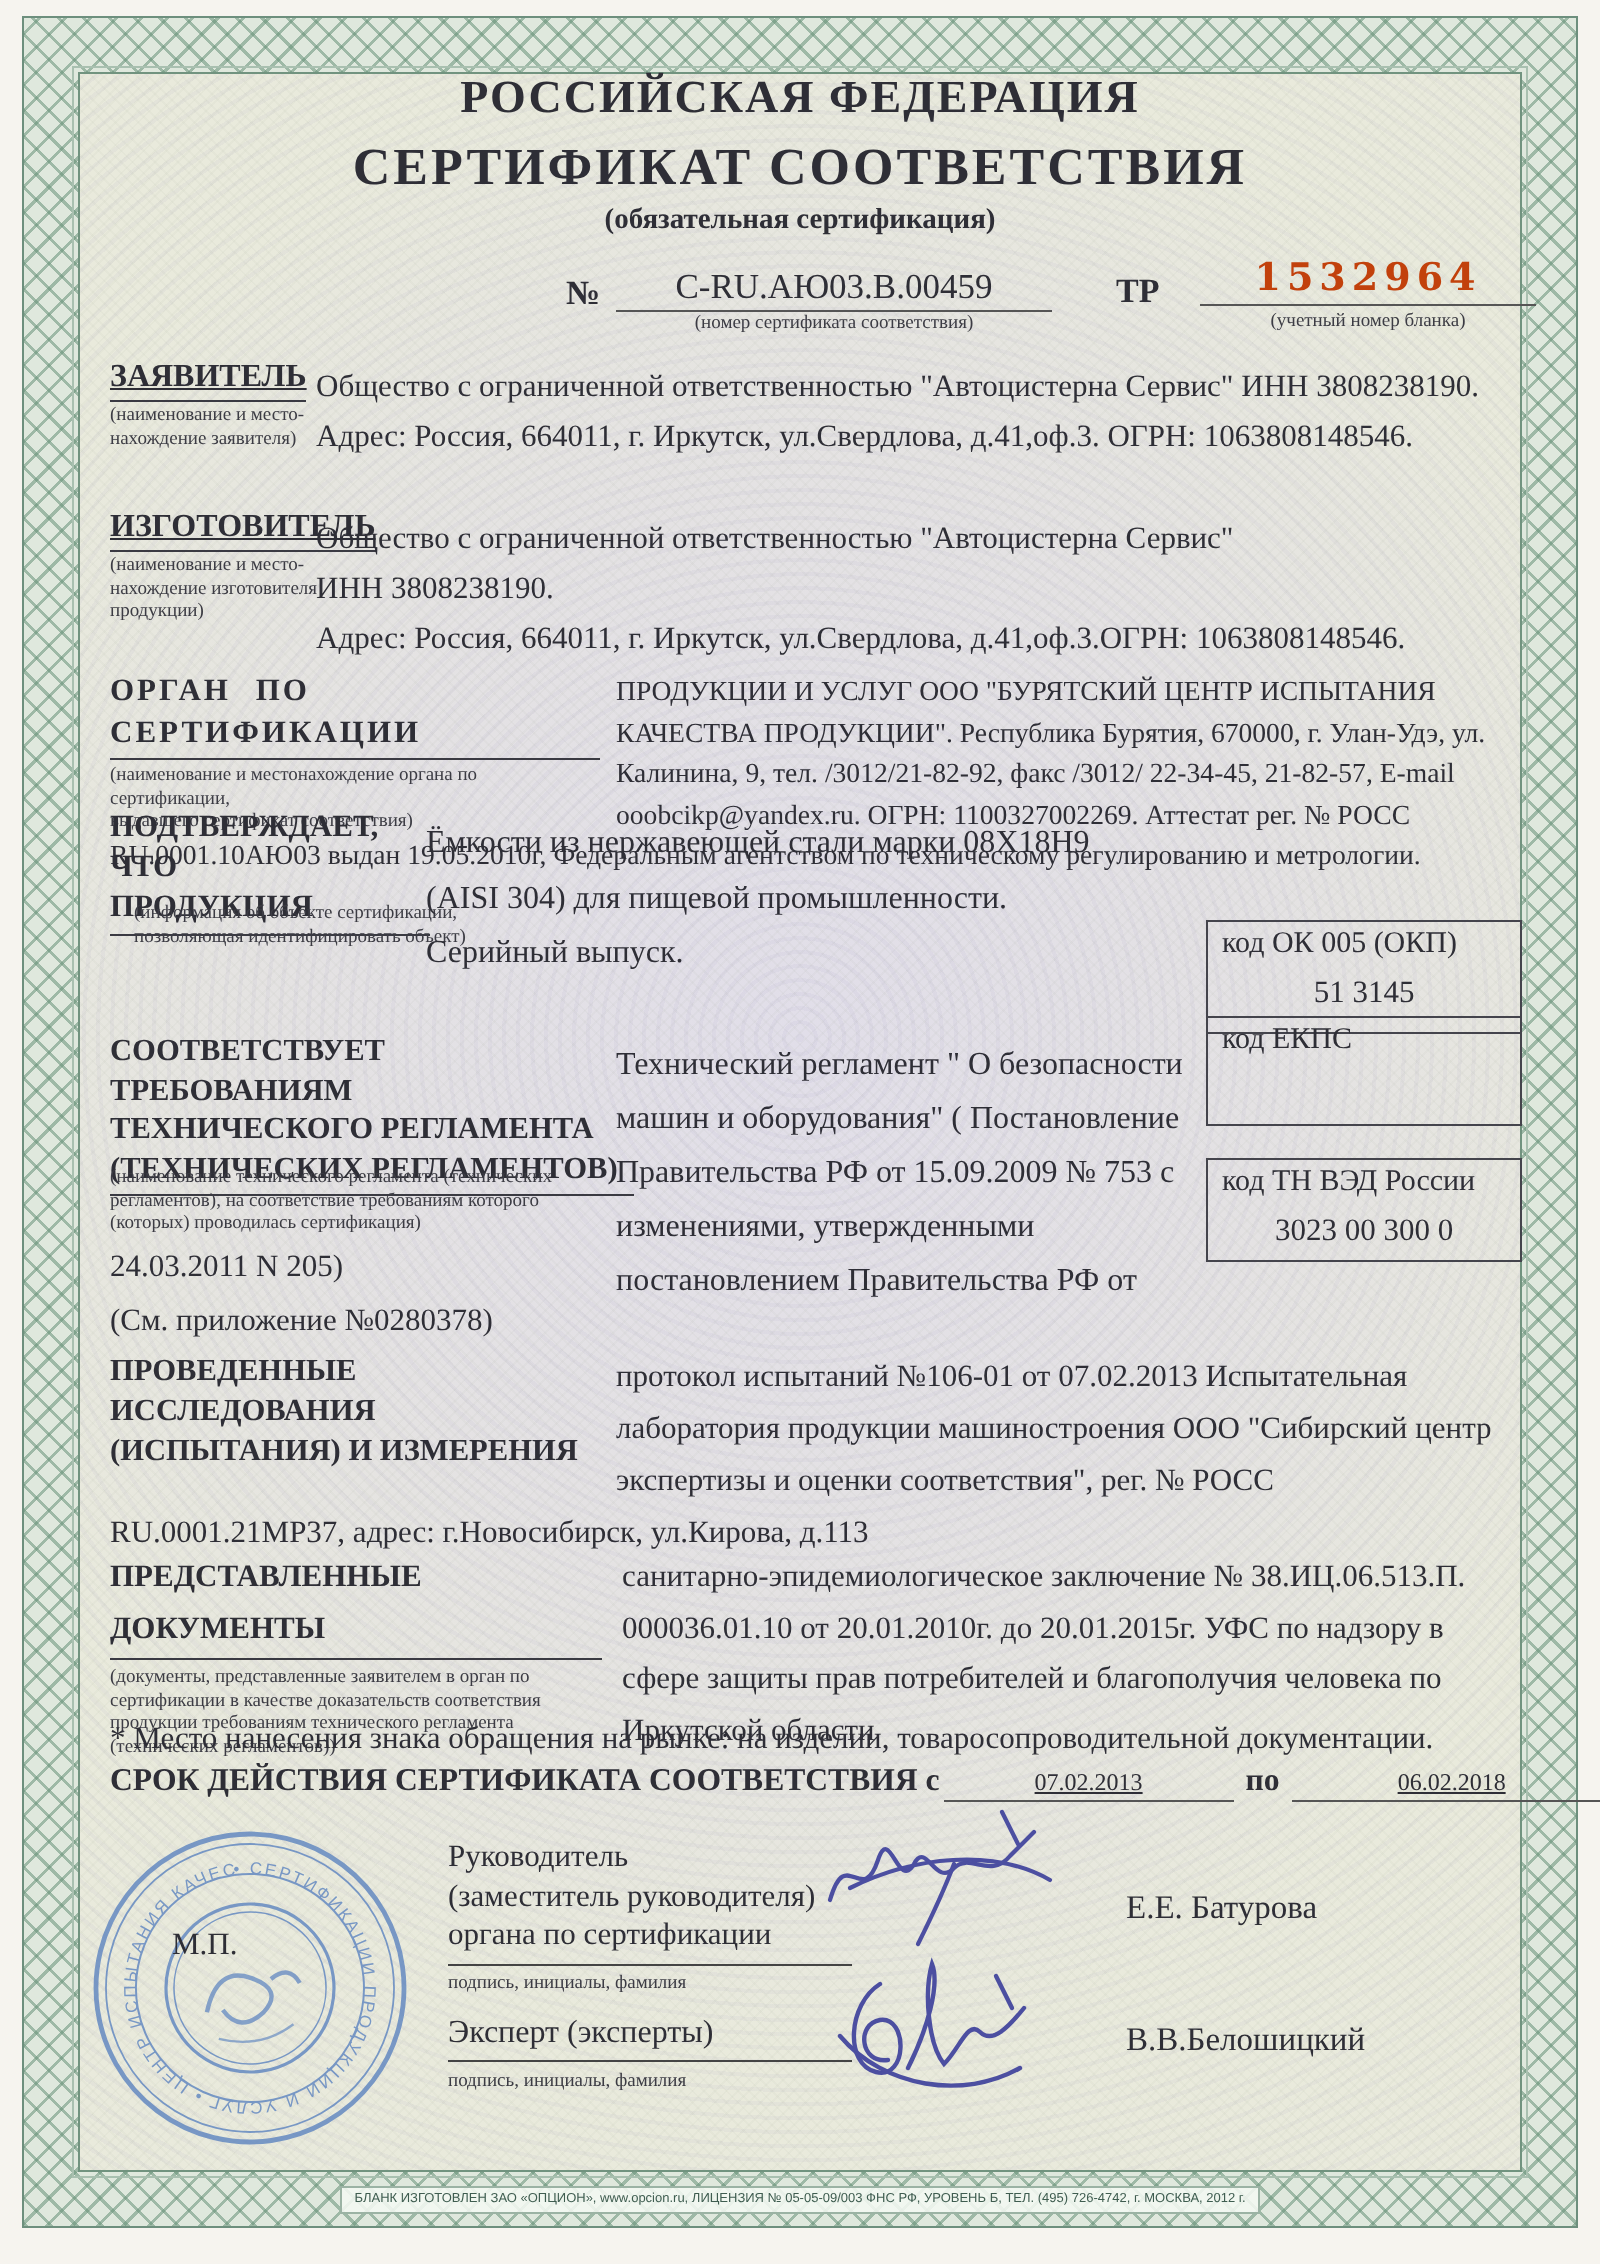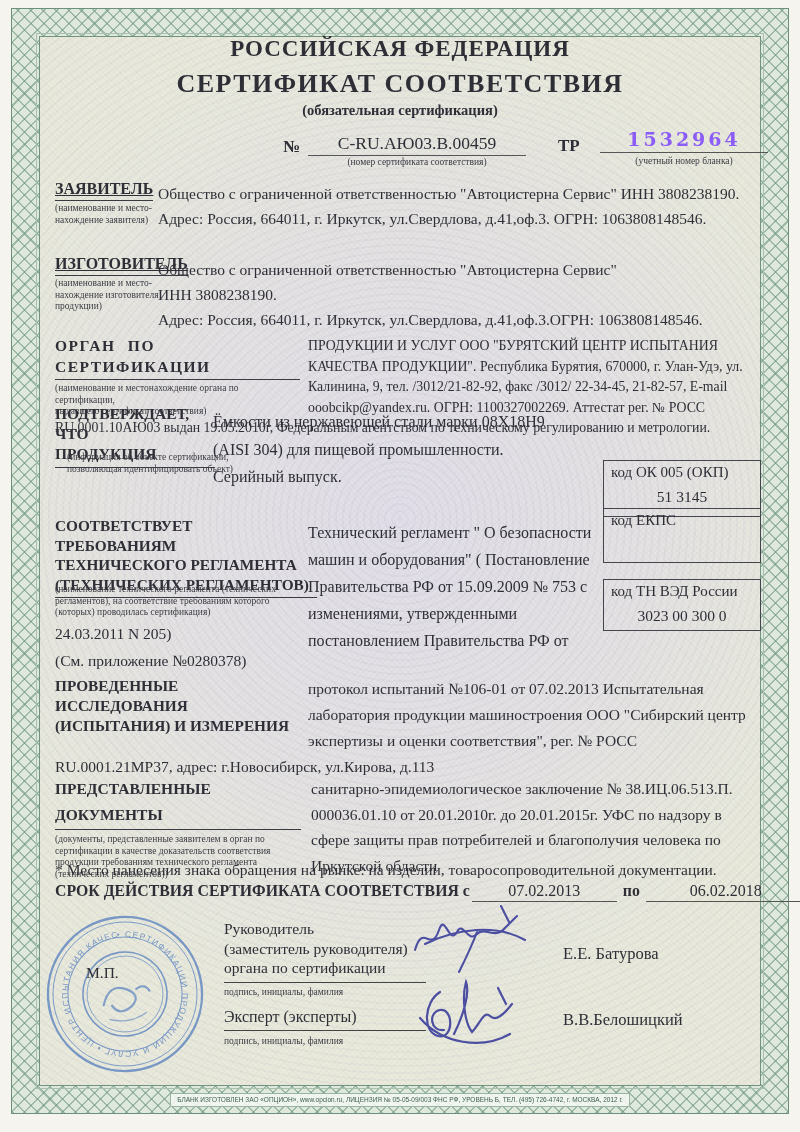--- a/index.html
+++ b/index.html
@@ -46,21 +46,21 @@
   .t1 { left:0; right:0; top:36px; font-size:23px; font-weight:bold; letter-spacing:1px; text-align:center; }
   .t2 { left:0; right:0; top:69px; font-size:26px; font-weight:bold; letter-spacing:1.5px; text-align:center; }
   .t3 { left:0; right:0; top:102px; font-size:14.5px; font-weight:bold; text-align:center; }
 
   .numsign { left:283px; top:137px; font-size:17px; font-weight:bold; }
   .certno  { left:308px; top:133px; width:218px; text-align:center; font-size:17.5px;
              border-bottom:1px solid #555; padding-bottom:1px; }
   .certno-cap { left:298px; top:157px; width:238px; text-align:center; font-size:10.5px; }
   .trlabel { left:558px; top:136px; font-size:17px; font-weight:bold; }
   .blankno { left:600px; top:128px; width:168px; text-align:center; font-size:19px; font-weight:bold;
-             letter-spacing:3px; color:#8b5cf6; border-bottom:1px solid #555; padding-bottom:2px;
+             letter-spacing:3px; color:#c2410c; border-bottom:1px solid #555; padding-bottom:2px;
              font-family:"DejaVu Serif",serif; }
   .blankno-cap { left:600px; top:156px; width:168px; text-align:center; font-size:10.5px; }
 
   .seclabel { font-size:16px; font-weight:bold; }
   .rule { border-bottom:1.2px solid #3a3a42; padding-bottom:2px;text-decoration:underline; }
   .note { font-size:9.5px; line-height:11.5px; color:#3c3c44; }
   .val  { font-size:15.5px; line-height:25px; }
 
   
   .applicant-label { left:55px; top:180px; }
@@ -104,21 +104,21 @@
   
   .docs-wrap { left:55px; top:776px; width:703px; font-size:15.5px; line-height:25.5px; }
   .docs-labelbox { float:left; width:256px; padding-right:10px; }
   .docs-title { font-size:15.5px; font-weight:bold; border-bottom:1.2px solid #3a3a42;
                 padding-bottom:2px; margin-bottom:4px; display:inline-block; }
 
   .mark-note { left:55px; top:861px; width:710px; font-size:15.5px; }
   .validity { left:55px; top:882px; width:710px; font-size:15.8px; white-space:nowrap; }
   .validity .vl { font-weight:bold; }
   .date-slot { display:inline-block; text-align:center; border-bottom:1px solid #555;
-               padding-bottom:1px; font-size:16px; }
+               padding-bottom:1px; font-size:12px;text-decoration:underline; }
   .slot-from { width:145px; margin:0 6px 0 2px; }
   .slot-to { width:160px; margin-left:6px; }
 
   
   .stamp { left:44px; top:913px; transform:rotate(-8deg); opacity:.8; }
   .mp { left:86px; top:964px; font-size:15.5px; }
   .role-head { left:224px; top:919px; width:202px; font-size:15.5px; line-height:19.5px;
                border-bottom:1px solid #444; padding-bottom:4px; }
   .role-head-note { left:224px; top:987px; }
   .name-head { left:563px; top:944px; font-size:16.5px; }

